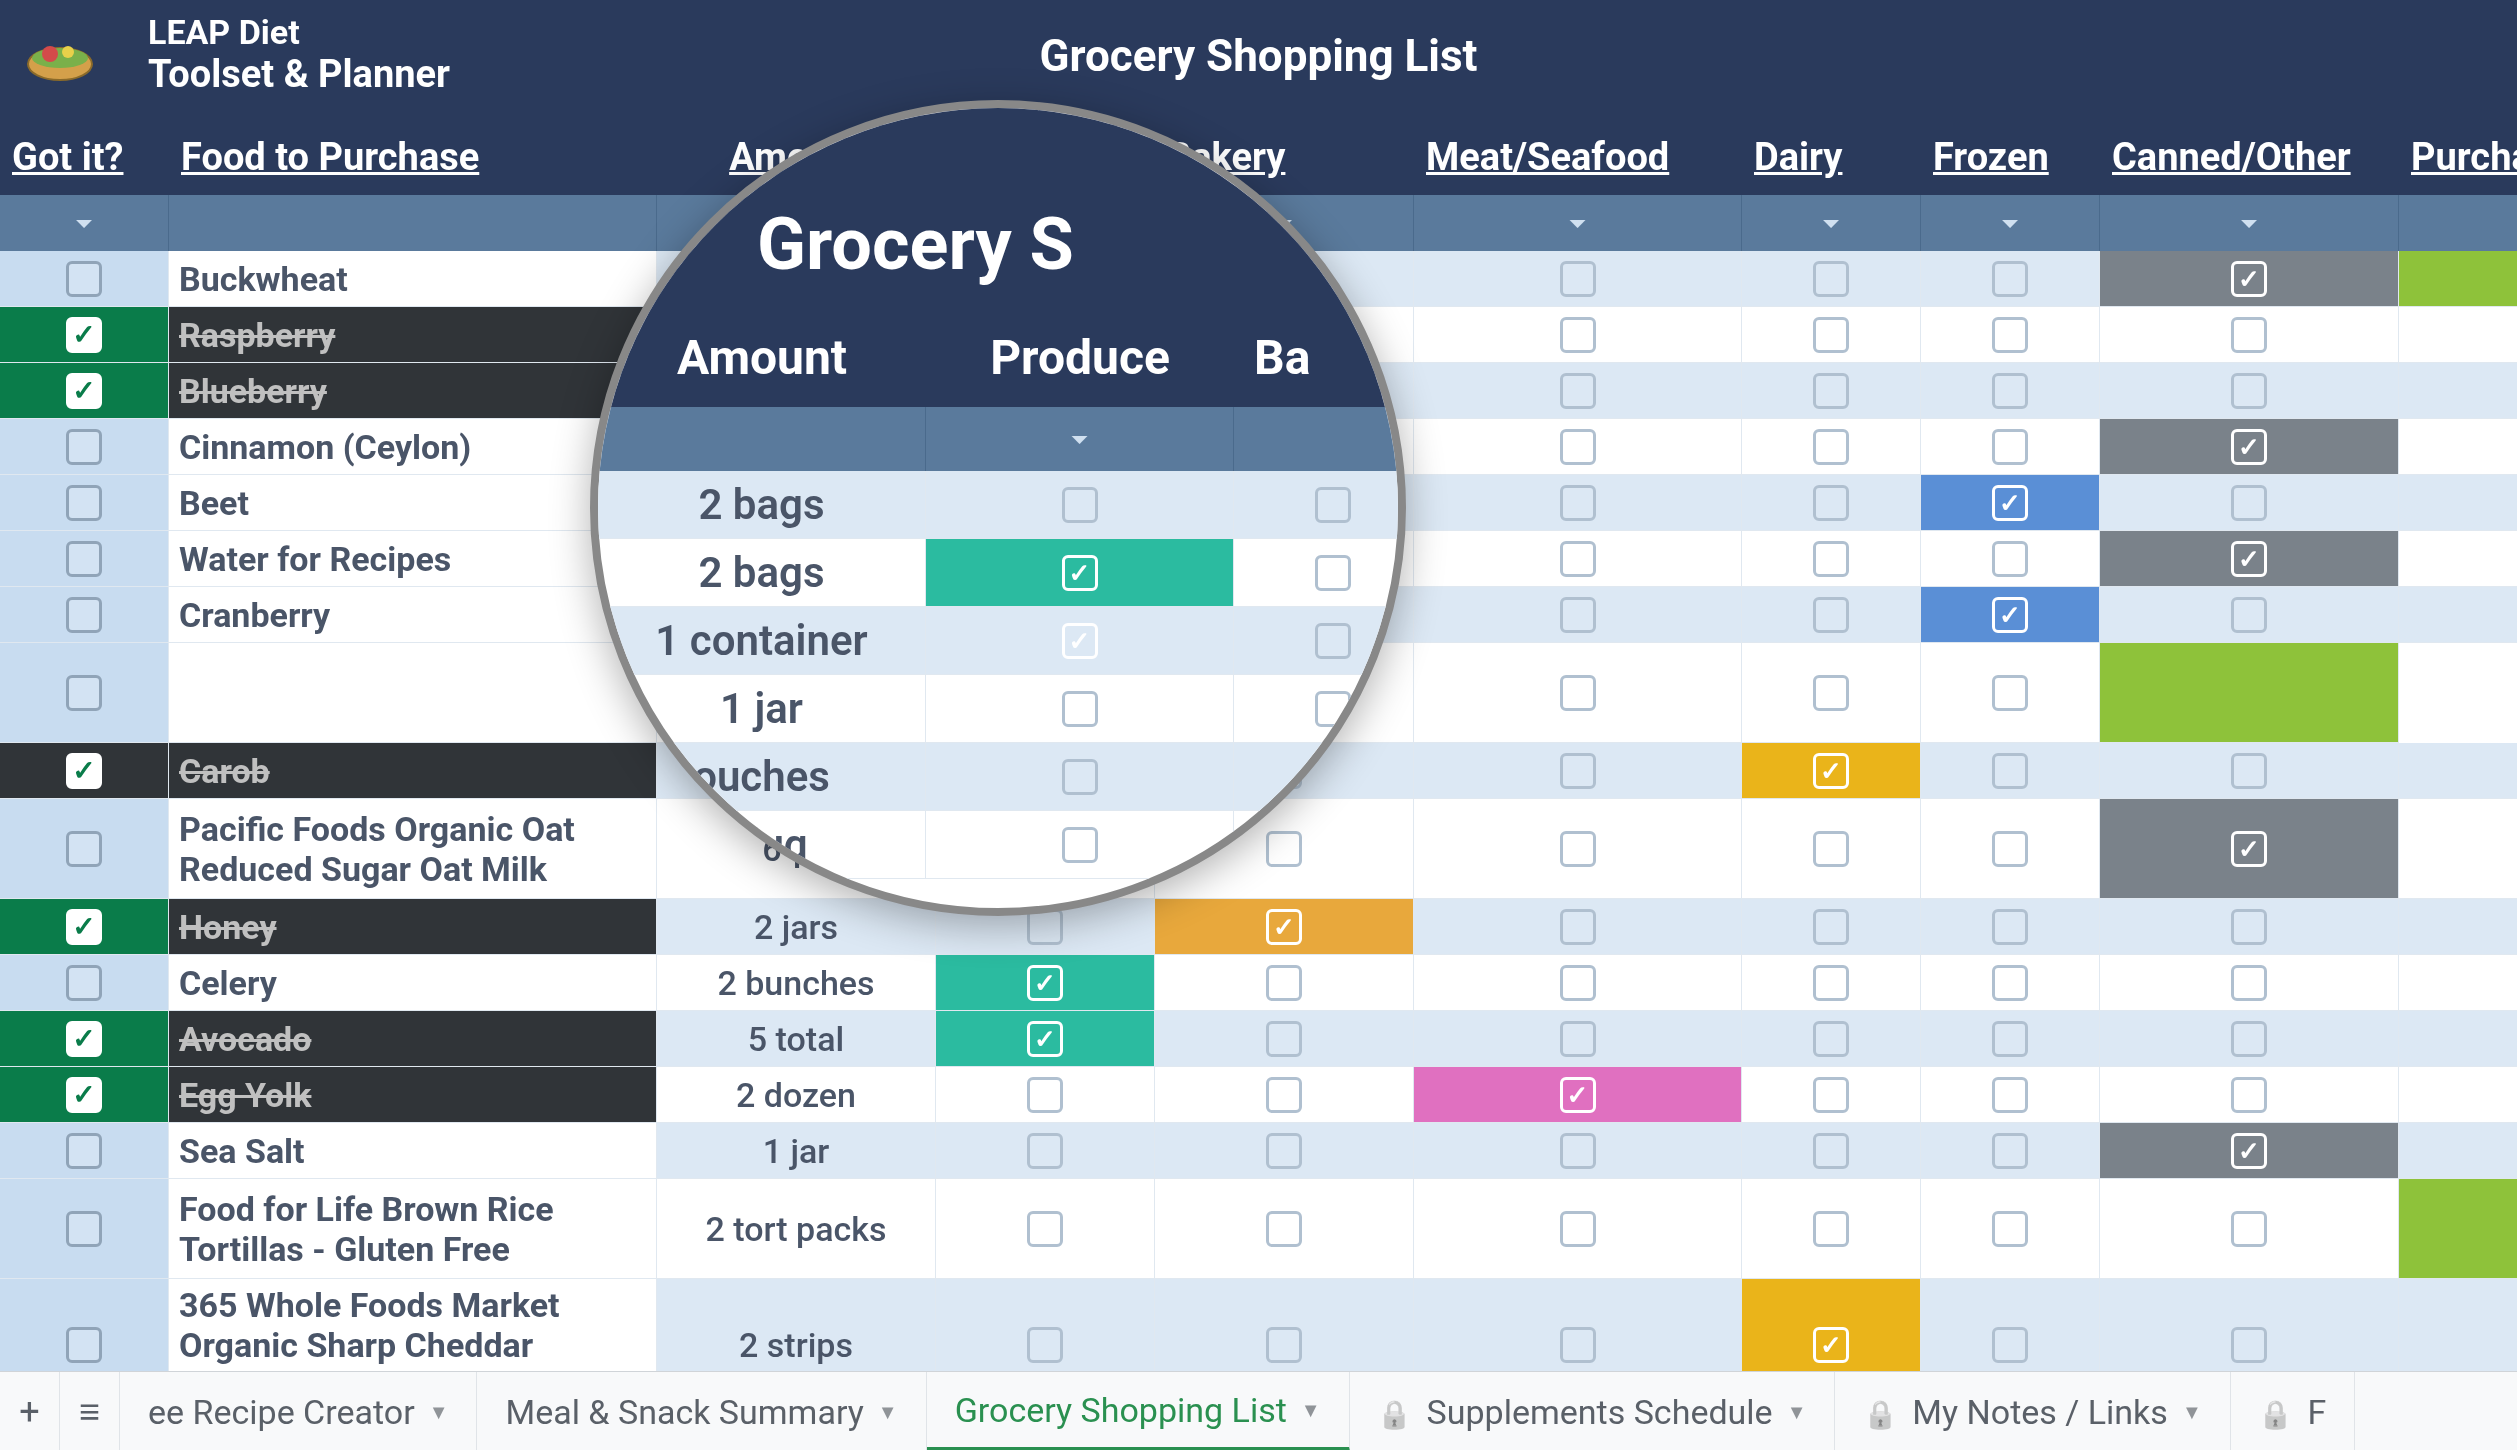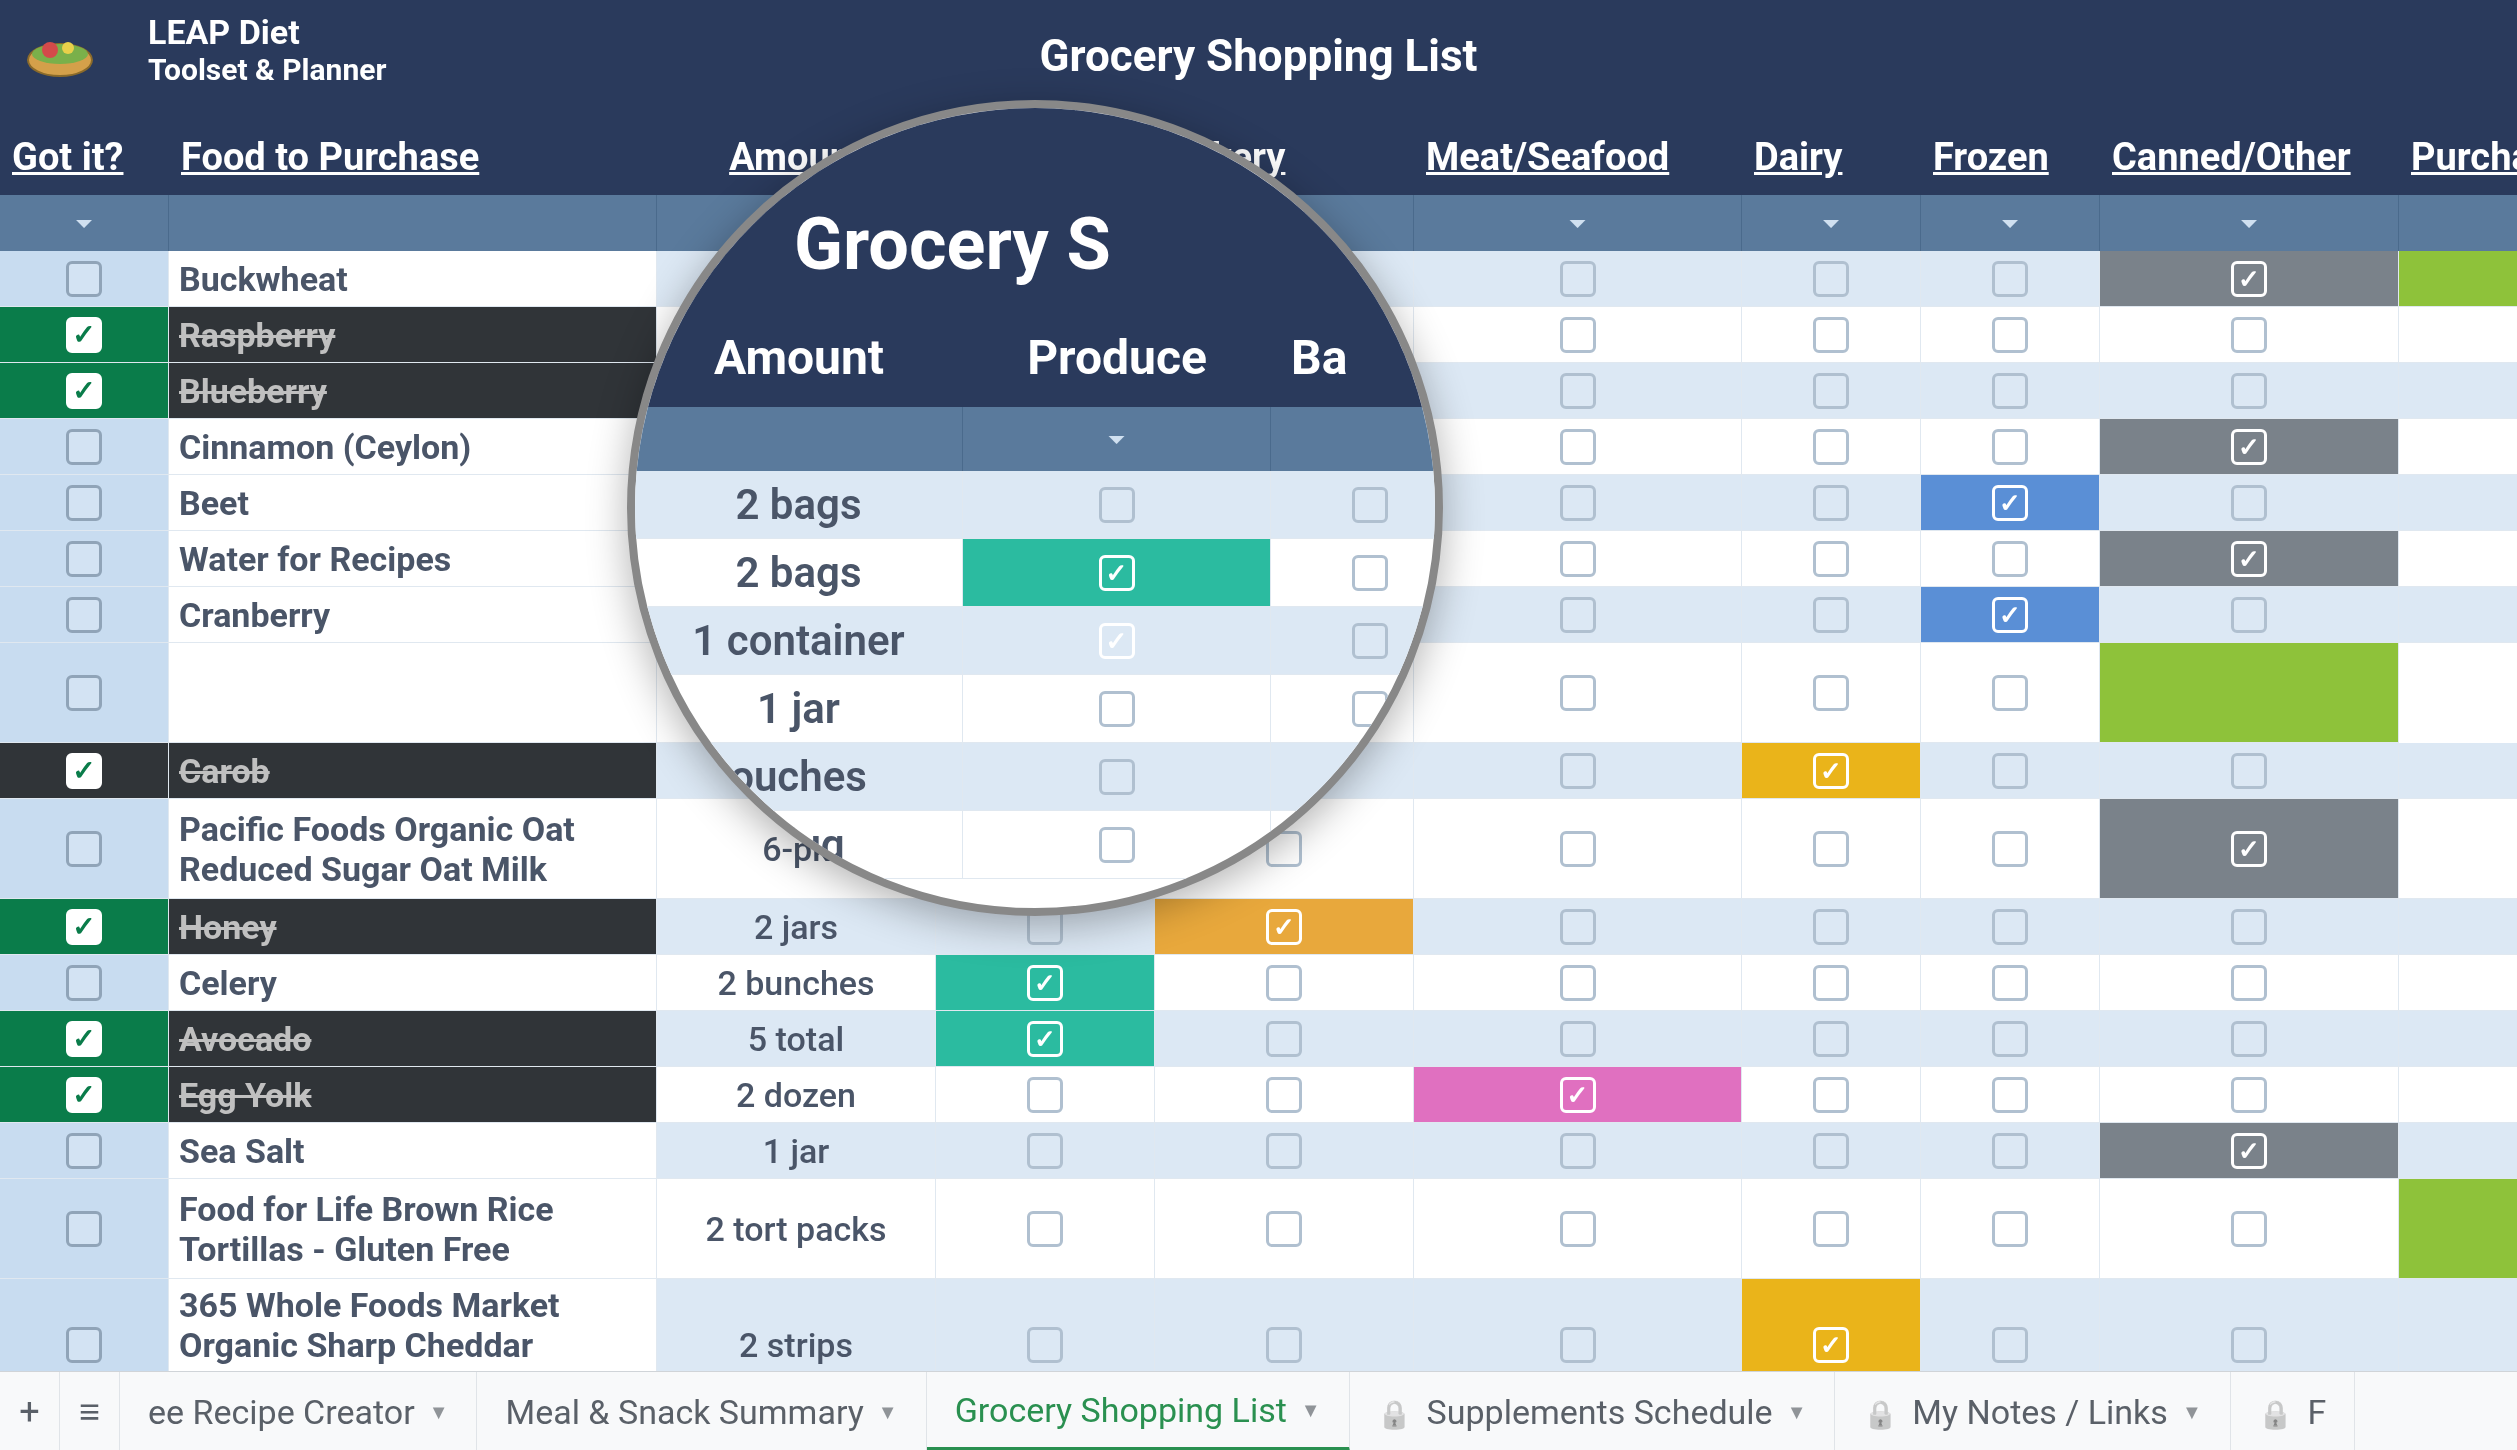--- a/index.html
+++ b/index.html
@@ -4,21 +4,21 @@
 <style>
 * { box-sizing: border-box; margin: 0; padding: 0; }
 body { font-family: -apple-system, BlinkMacSystemFont, "Segoe UI", Roboto, sans-serif; background: #fff; overflow: hidden; width: 2517px; height: 1451px; position: relative; }
 
 .header { background: #2a3a5c; height: 119px; padding: 12px 20px; color: #fff; display: flex; align-items: flex-start; position: relative; }
 .logo-area { display: flex; align-items: center; gap: 16px; }
 .logo-icon { width: 80px; height: 60px; position: relative; }
 .logo-icon svg { width: 100%; height: 100%; }
 .logo-text { display: flex; flex-direction: column; font-weight: 700; margin-left: 32px; }
 .logo-line1 { font-size: 34px; }
-.logo-line2 { font-size: 30px; }
+.logo-line2 { font-size: 38px; }
 .page-title { position: absolute; left: 50%; transform: translateX(-50%); top: 30px; font-size: 44px; font-weight: 700; }
 
 .col-header-row { display: grid; grid-template-columns: 169px 488px 279px 219px 259px 328px 179px 179px 299px 299px 279px 100px; background: #2a3a5c; color: #fff; font-size: 38px; font-weight: 700; height: 76px; align-items: center; }
 .col-header-row > div { padding: 0 12px; white-space: nowrap; text-decoration: underline; }
 
 .filter-row { display: grid; grid-template-columns: 169px 488px 279px 219px 259px 328px 179px 179px 299px 299px 279px 100px; background: #5a7a9c; height: 56px; }
 .filter-cell { display: flex; align-items: center; justify-content: center; border-right: 1px solid #4a6a8c; }
 .filter-icon { color: #d0e0f0; font-size: 22px; }
 
 .grid-body { height: calc(100% - 119px - 76px - 56px - 80px); overflow-y: auto; background: #fff; }
@@ -44,21 +44,21 @@
 
 .cat-cell { justify-content: center; }
 .cat-cell.hl-gray { background: #7a828a; }
 .cat-cell.hl-green { background: #8ec23a; }
 .cat-cell.hl-teal { background: #2bbba0; }
 .cat-cell.hl-blue { background: #5a8fd6; }
 .cat-cell.hl-orange { background: #e8a83c; }
 .cat-cell.hl-yellow { background: #eab41a; }
 .cat-cell.hl-pink { background: #e070c0; }
 
-.magnifier { position: absolute; left: 627px; top: 100px; width: 816px; height: 816px; border-radius: 50%; border: 8px solid #888; overflow: hidden; box-shadow: 0 10px 40px rgba(0,0,0,0.3); background: #fff; z-index: 50; }
+.magnifier { position: absolute; left: 590px; top: 100px; width: 816px; height: 816px; border-radius: 50%; border: 8px solid #888; overflow: hidden; box-shadow: 0 10px 40px rgba(0,0,0,0.3); background: #fff; z-index: 50; }
 .mag-inner { transform: scale(1.0); transform-origin: top left; width: 100%; height: 100%; }
 .mag-header { background: #2a3a5c; height: 199px; display: flex; align-items: flex-end; padding-bottom: 20px; }
 .mag-title { color: #fff; font-size: 72px; font-weight: 700; padding-left: 159px; }
 .mag-cols { display: grid; grid-template-columns: 328px 308px 199px; background: #2a3a5c; color: #fff; font-size: 48px; font-weight: 700; height: 100px; align-items: center; }
 .mag-cols > div { padding: 0 20px; }
 .mag-filter { display: grid; grid-template-columns: 328px 308px 199px; background: #5a7a9c; height: 64px; }
 .mag-filter > div { display: flex; align-items: center; justify-content: center; border-right: 1px solid #4a6a8c; }
 .mag-rows .mag-row { display: grid; grid-template-columns: 328px 308px 199px; height: 68px; }
 .mag-row .mcell { border-right: 1px solid #e0e8f0; border-bottom: 1px solid #e0e8f0; display: flex; align-items: center; justify-content: center; font-size: 42px; font-weight: 600; color: #4a5568; }
 .mag-row.alt .mcell { background: #dce8f4; }

